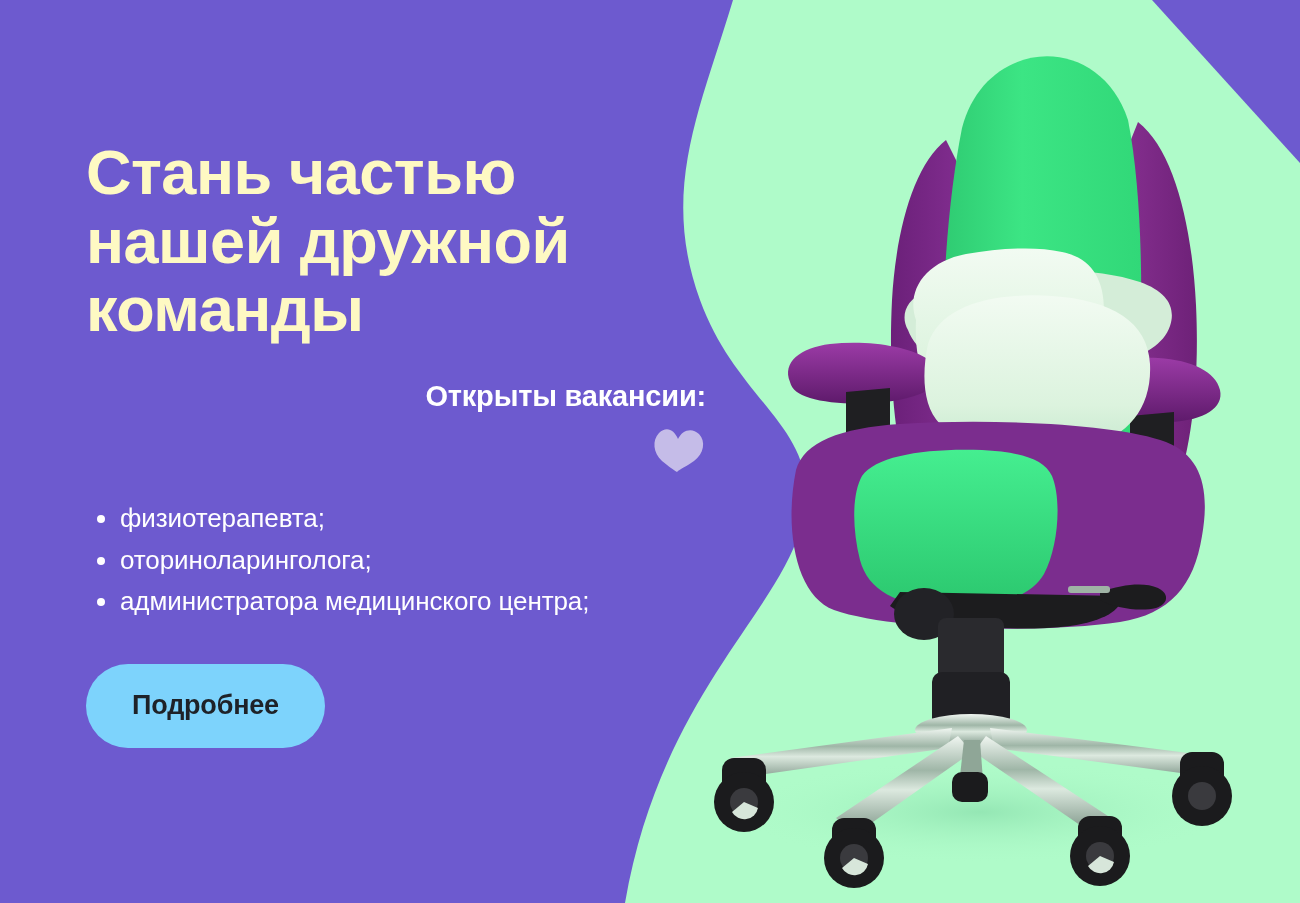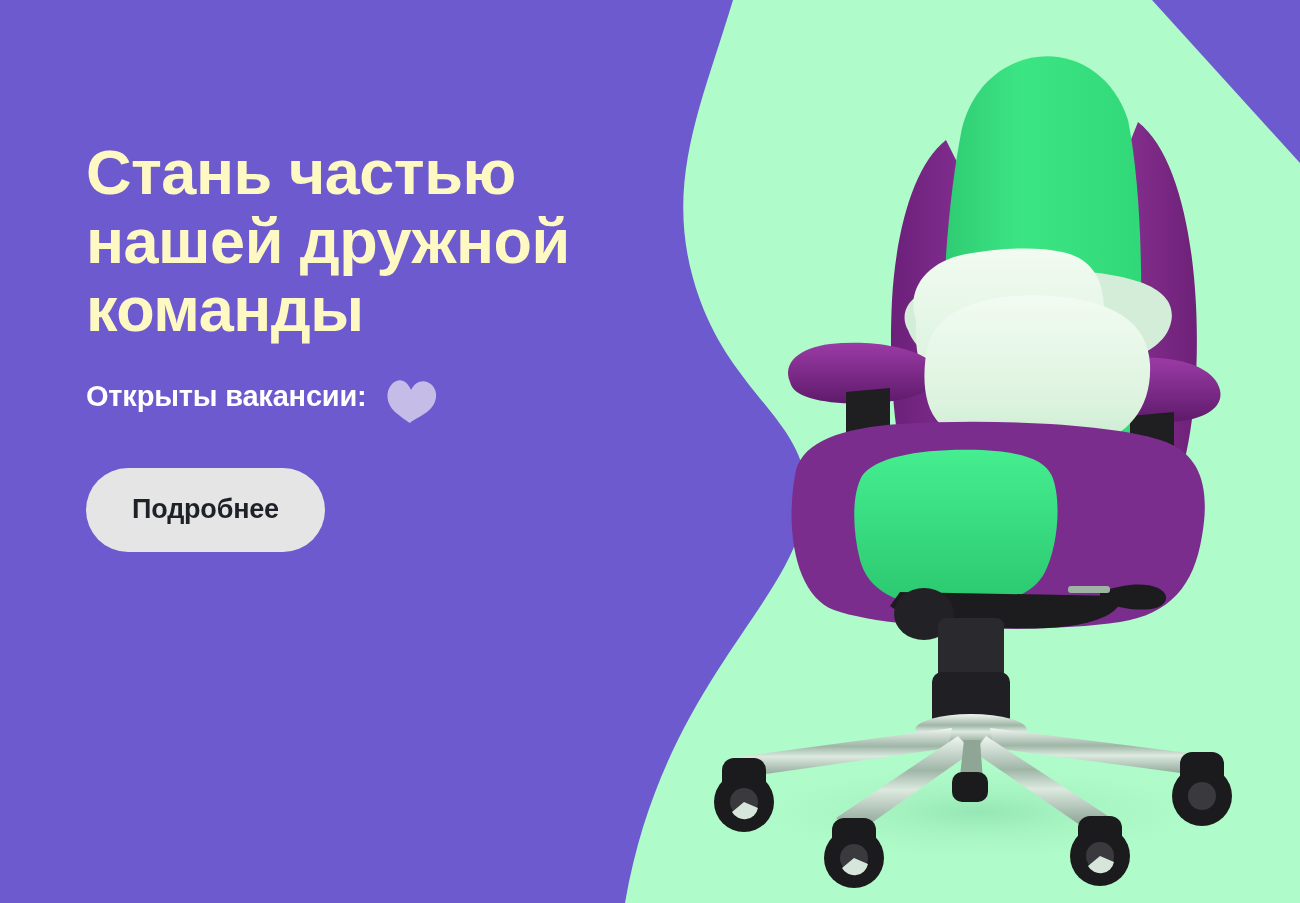--- a/index.html
+++ b/index.html
@@ -27,23 +27,24 @@
     font-size:63px;
     line-height:1.09;
     font-weight:700;
     color:#fef9c3;
     letter-spacing:-0.5px;
     white-space:pre-line;
   }
 
   .subhead-row {
     display:flex;
-    align-items:flex-start;
+    align-items:flex-end;
     gap:16px;
     margin-top:36px;
+    flex-direction:column;
   }
   .subhead {
     font-size:29px;
     font-weight:700;
     color:#FFFFFF;
     letter-spacing:-0.2px;
   }
   .heart-icon { display:block; margin-top:-4px; }
 
   .vacancy-list {
@@ -70,21 +71,21 @@
 
   .cta-button {
     display:inline-flex;
     align-items:center;
     justify-content:center;
     margin-top:38px;
     padding:0 46px;
     height:84px;
     border:none;
     border-radius:42px;
-    background:#e5e5e5;
+    background:#7dd3fc;
     color:#1E2228;
     font-family:"Liberation Sans", sans-serif;
     font-size:27px;
     font-weight:700;
     letter-spacing:-0.2px;
     cursor:pointer;
   }
 
   
   .chair { position:absolute; left:700px; top:0px; width:560px; height:903px; z-index:3; }
@@ -279,17 +280,22 @@
       <span class="subhead">Открыты вакансии:</span>
       <span class="heart-icon">
         <svg width="56" height="50" viewBox="0 0 56 50">
           <path d="M9,8 C2,15 3,28 12,36 C18,41 24,45 27,47
                    C30,44 37,41 44,36 C54,29 56,16 49,9
                    C42,2 32,5 28,14 C24,4 16,1 9,8 Z" fill="#C5BCE8"></path>
         </svg>
       </span>
     </div>
 
+    <ul class="vacancy-list">
+      <li class="vacancy-item">физиотерапевта;</li>
+      <li class="vacancy-item">оториноларинголога;</li>
+      <li class="vacancy-item">администратора медицинского центра;</li>
+    </ul>
 
     <button class="cta-button">Подробнее</button>
   </div>
 
 </div>
 
 </body></html>

